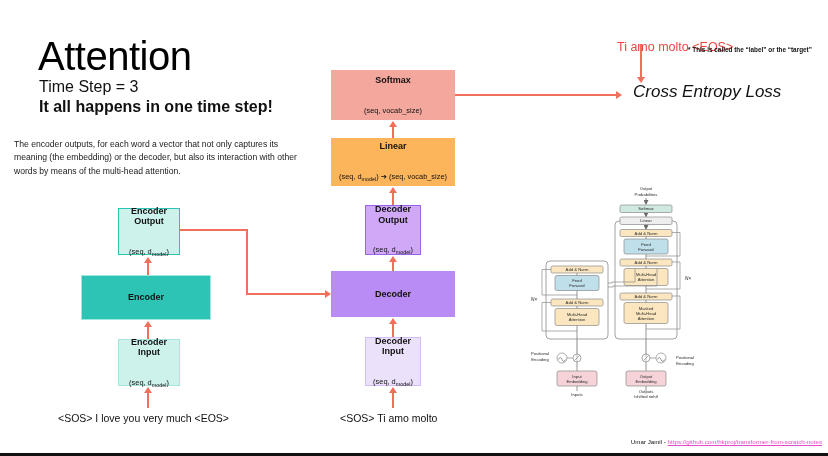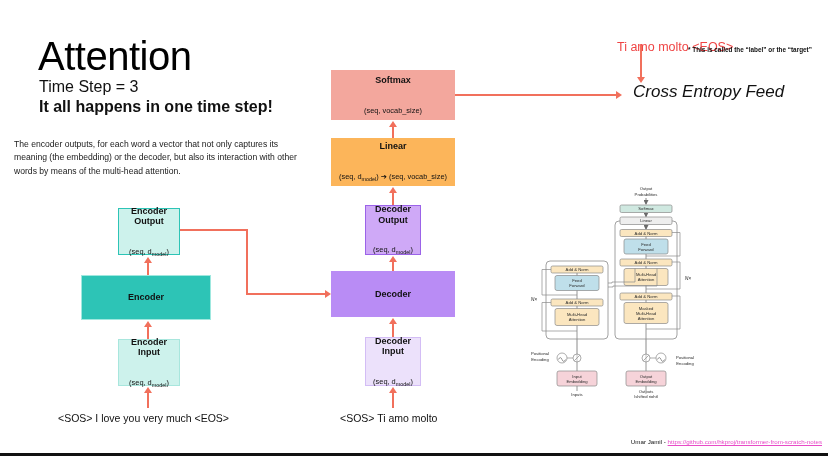--- a/index.html
+++ b/index.html
@@ -161,21 +161,21 @@
 
   <div class="abs caption" id="dec-caption">&lt;SOS&gt; Ti amo molto</div>
 
   <div class="abs hline" style="left:455px;top:94px;width:161px;"></div>
   <div class="abs arrow-right-head" style="left:616px;top:91px;"></div>
 
   <div class="abs arrow-down" style="left:640px;top:45px;height:33px;"></div>
 
   <div class="abs" id="target-label">Ti amo molto &lt;EOS&gt;</div>
   <div class="abs" id="target-footnote">* This is called the “label” or the “target”</div>
-  <div class="abs" id="loss-label">Cross Entropy Feed</div>
+  <div class="abs" id="loss-label">Cross Entropy Loss</div>
 
 
   <div class="abs" id="tfig">
     <svg width="185" height="215" viewBox="0 0 185 215" xmlns="http://www.w3.org/2000/svg">
       <defs>
         <marker id="ah" markerWidth="5" markerHeight="5" refX="4" refY="2.5" orient="auto">
           <path d="M0,0 L5,2.5 L0,5 z" fill="#6b6b6b"></path>
         </marker>
       </defs>
       <g font-family="Liberation Sans, sans-serif" font-size="4.2" fill="#2b2b2b" text-anchor="middle">

